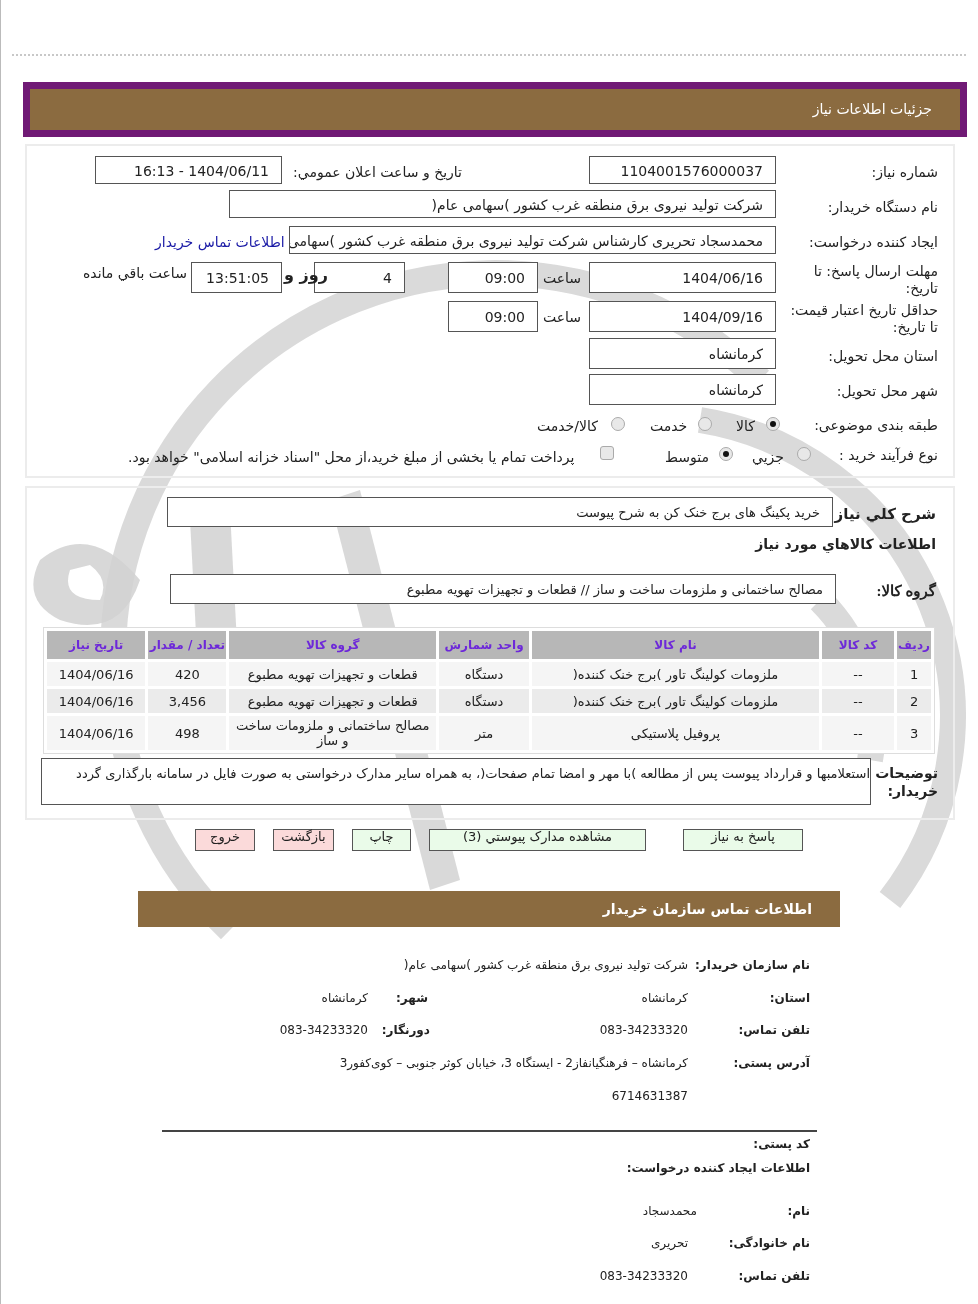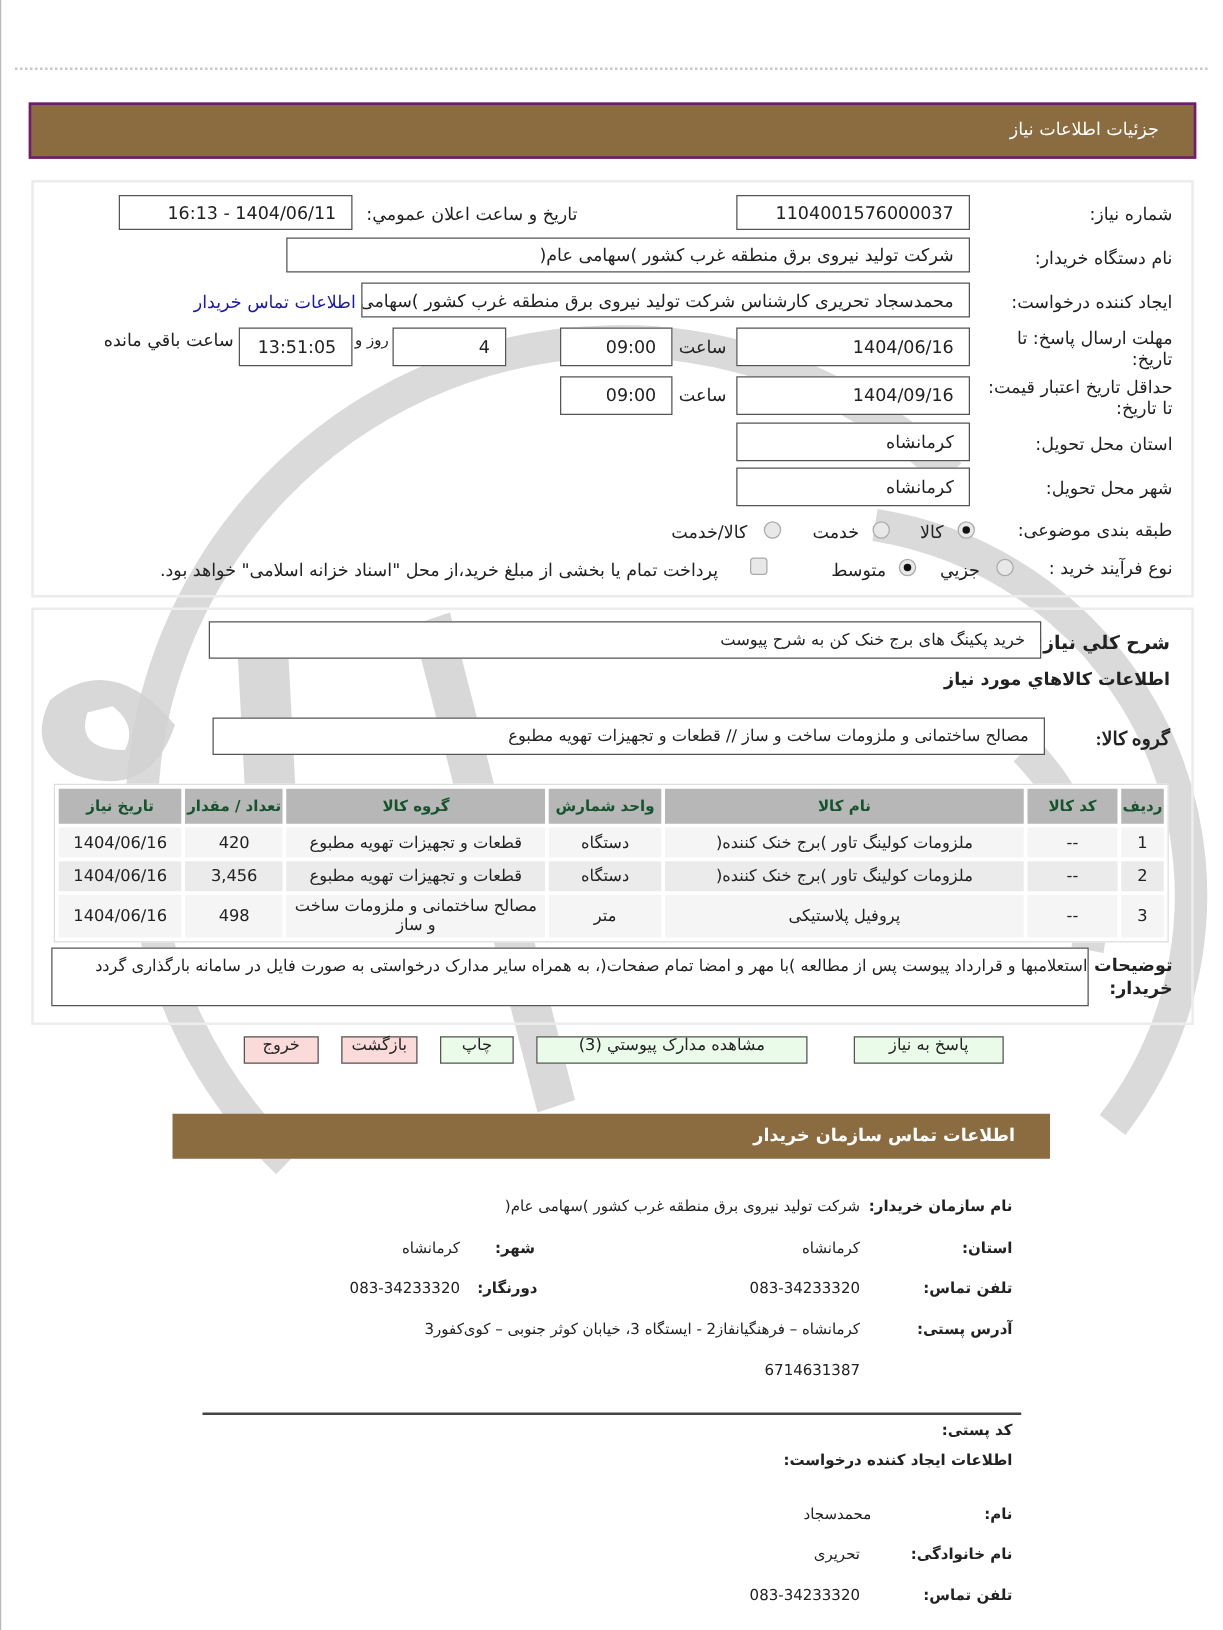--- a/index.html
+++ b/index.html
@@ -2,38 +2,38 @@
 <html><head>
 <meta charset="utf-8">
 <style>
   html, body { margin:0; padding:0; background:#fff; }
   body { width:978px; height:1304px; position:relative; overflow:hidden;
          font-family:"DejaVu Sans", sans-serif; font-size:13px; color:#222; direction:rtl; }
   .abs { position:absolute; }
   .left-rule { left:0; top:0; width:1px; height:1304px; background:#bbb; }
   .dotline { left:12px; top:54px; width:954px; height:0; border-top:2px dotted #c8c8c8; }
   .header-bar { left:23px; top:82px; width:930px; height:41px; background:#8b6b40;
-                border:2px solid #701a75; color:#fff; font-size:14px; }
+                border:7px solid #701a75; color:#fff; font-size:14px; }
   .header-bar span { position:absolute; right:28px; top:12px; }
   .panel { border:2px solid #ececec; background:transparent; }
   .field { position:absolute; height:28px; border:1px solid #555; background:#fff;
            box-sizing:border-box; padding:0 12px; line-height:28px; text-align:right;
            font-size:14px; white-space:nowrap; overflow:hidden; }
   .lbl { position:absolute; font-size:14px; white-space:nowrap; }
   .link { color:#1a1aa6; }
   .radio { position:absolute; width:14px; height:14px; border-radius:50%;
            border:1px solid #aaa; background:#e8e8e8; box-sizing:border-box; }
   .radio.on::after { content:""; position:absolute; left:3px; top:3px; width:6px; height:6px;
            border-radius:50%; background:#111; }
   .checkbox { position:absolute; width:14px; height:14px; border:1px solid #aaa;
               border-radius:3px; background:#e8e8e8; box-sizing:border-box; }
   .bold { font-weight:bold; }
   table.items { position:absolute; left:43px; top:627px; width:892px; border-collapse:separate;
                 border-spacing:3px; background:#fff; border:1px solid #ddd; }
-  table.items th { background:#b7b7b7; font-weight:bold; font-size:12px; height:26px; color:#14532d; }
+  table.items th { background:#b7b7b7; font-weight:bold; font-size:12px; height:26px; color:#6d28d9; }
   table.items td { text-align:center; font-size:13px; height:24px; padding:0 4px; }
   table.items tr.r1 td { background:#f5f5f5; }
   table.items tr.r2 td { background:#ebebeb; }
   table.items tr.r3 td { background:#f5f5f5; height:34px; }
   .btn { position:absolute; height:22px; border:1px solid #555; box-sizing:border-box;
          font-size:13px; text-align:center; line-height:14px; cursor:pointer; }
   .btn.green { background:#eafbe9; }
   .btn.red { background:#fbdada; }
   .contact-bar { left:138px; top:891px; width:702px; height:36px; background:#8b6b40;
                  color:#fff; font-weight:bold; font-size:14px; }
@@ -79,21 +79,21 @@
 
 <span class="lbl" style="right:40px;top:234px;">ایجاد کننده درخواست:</span>
 <div class="field" style="left:289px;top:226px;width:487px;">محمدسجاد تحریری کارشناس شرکت تولید نیروی برق منطقه غرب کشور )سهامی عام(</div>
 <span class="lbl link" style="left:155px;top:234px;">اطلاعات تماس خریدار</span>
 
 <span class="lbl" style="right:40px;top:263px;width:150px;white-space:normal;line-height:17px;">مهلت ارسال پاسخ: تا تاریخ:</span>
 <div class="field" style="left:589px;top:262px;width:187px;height:31px;line-height:31px;">1404/06/16</div>
 <span class="lbl" style="left:543px;top:270px;">ساعت</span>
 <div class="field" style="left:448px;top:262px;width:90px;height:31px;line-height:31px;">09:00</div>
 <div class="field" style="left:314px;top:262px;width:91px;height:31px;line-height:31px;padding-right:12px;">4</div>
-<span class="lbl" style="left:284px;top:265px;font-size:12px;">روز و</span>
+<span class="lbl" style="left:284px;top:265px;font-size:16px;font-weight:bold;">روز و</span>
 <div class="field" style="left:191px;top:262px;width:91px;height:31px;line-height:31px;">13:51:05</div>
 <span class="lbl" style="left:83px;top:265px;">ساعت باقي مانده</span>
 
 <span class="lbl" style="right:40px;top:302px;width:155px;white-space:normal;line-height:17px;">حداقل تاریخ اعتبار قیمت: تا تاریخ:</span>
 <div class="field" style="left:589px;top:301px;width:187px;height:31px;line-height:31px;">1404/09/16</div>
 <span class="lbl" style="left:543px;top:309px;">ساعت</span>
 <div class="field" style="left:448px;top:301px;width:90px;height:31px;line-height:31px;">09:00</div>
 
 <span class="lbl" style="right:40px;top:348px;">استان محل تحویل:</span>
 <div class="field" style="left:589px;top:338px;width:187px;height:31px;line-height:31px;">کرمانشاه</div>

